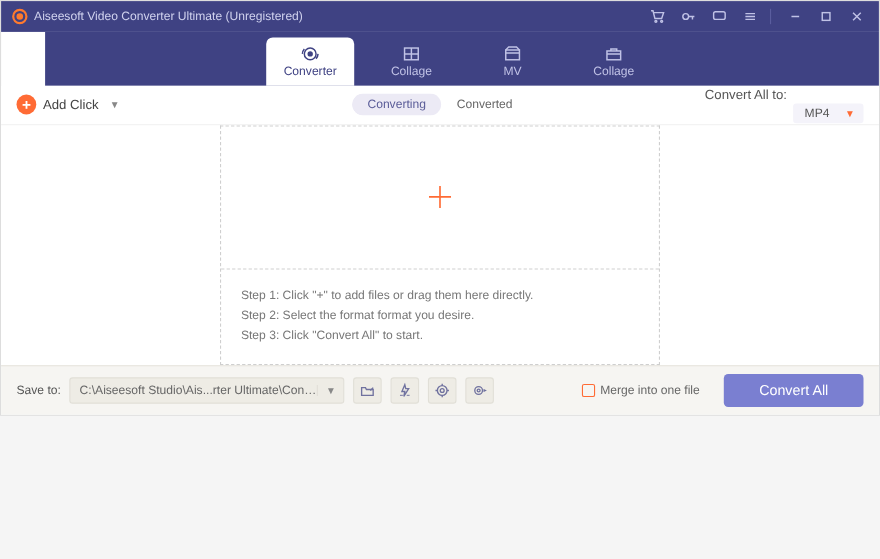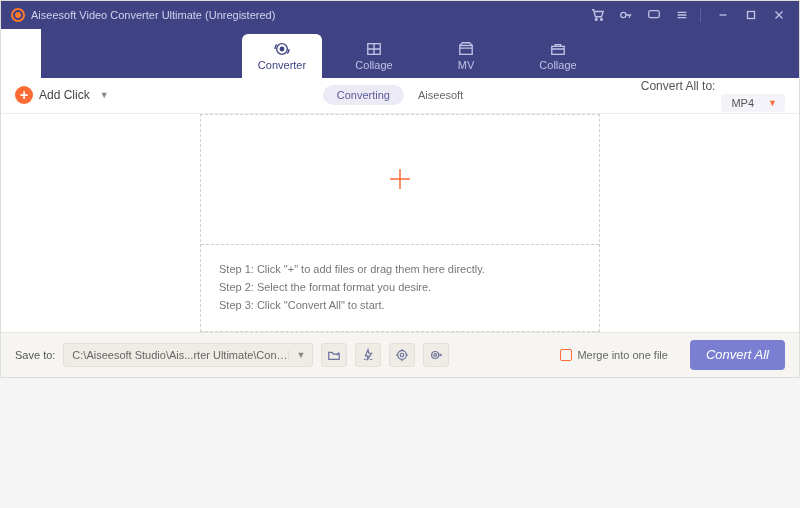--- a/index.html
+++ b/index.html
@@ -45,21 +45,21 @@
   
   .bottombar { height: 46px; background: #f6f5f2; border-top: 1px solid #e6e4de; display: flex; align-items: center; padding: 0 14px; font-size: 11px; color: #555; gap: 8px; }
   .path-box { display: flex; align-items: center; background: #eeece5; border: 1px solid #e1dfd7; border-radius: 3px; height: 24px; padding: 0 0 0 8px; width: 250px; }
   .path-text { flex: 1; white-space: nowrap; overflow: hidden; text-overflow: ellipsis; color: #666; }
   .path-caret { width: 24px; text-align: center; border-left: 1px solid #e1dfd7; font-size: 9px; color: #888; cursor: pointer; }
   .bicon { width: 26px; height: 24px; border: 1px solid #e1dfd7; background: #eeece5; border-radius: 3px; display: flex; align-items: center; justify-content: center; cursor: pointer; color: #70729f; }
   .bicon svg { width: 14px; height: 14px; stroke: currentColor; fill: none; stroke-width: 1.4; }
   .bottombar .spacer { flex: 1; }
   .merge { display: flex; align-items: flex-end; gap: 5px; color: #666; cursor: pointer; }
   .merge-box { width: 12px; height: 12px; border: 1.5px solid #ff6b35; border-radius: 2px; }
-  .convert-all { margin-left: 14px; background: #7a7fd1; color: #fff; border: none; border-radius: 4px; height: 30px; padding: 0 16px; font-size: 13px; cursor: pointer; font-style: italic; }
+  .convert-all { margin-left: 14px; background: #7a7fd1; color: #fff; border: none; border-radius: 4px; height: 30px; padding: 0 32px; font-size: 13px; cursor: pointer; }
 </style>
 </head>
 <body>
 
 <div class="app">
 
   <div class="titlebar">
     <div class="logo"></div>
     <span>Aiseesoft Video Converter Ultimate (Unregistered)</span>
     <div class="spacer"></div>
@@ -139,21 +139,21 @@
 
   <div class="toolbar">
     <div class="add-btn">
       <div class="add-plus">+</div>
       <span>Add Click</span>
       <span class="add-caret">▼</span>
     </div>
     <div class="spacer"></div>
     <div class="seg" style="position:absolute; left:50%; transform:translateX(-50%);">
       <div class="seg-btn active">Converting</div>
-      <div class="seg-btn">Aiseesoft</div>
+      <div class="seg-btn">Converted</div>
     </div>
     <div class="convert-all-to">
       <span>Convert All to:</span>
       <div class="fmt-select">
         <span>MP4</span>
         <span class="fmt-caret">▼</span>
       </div>
     </div>
   </div>
 

